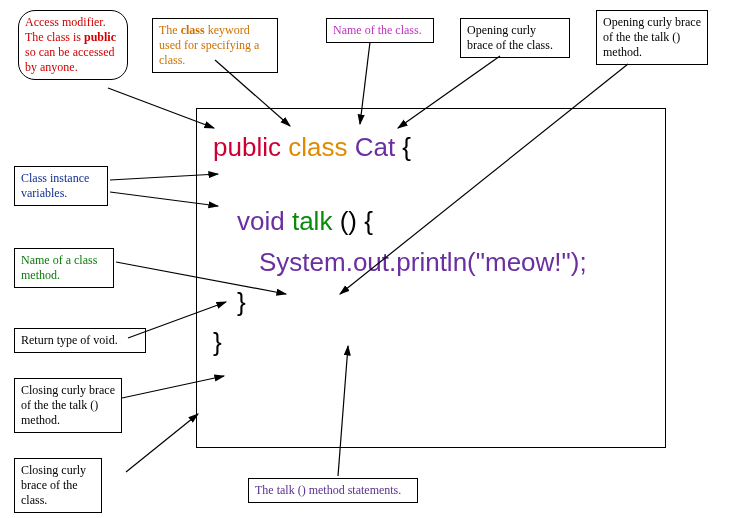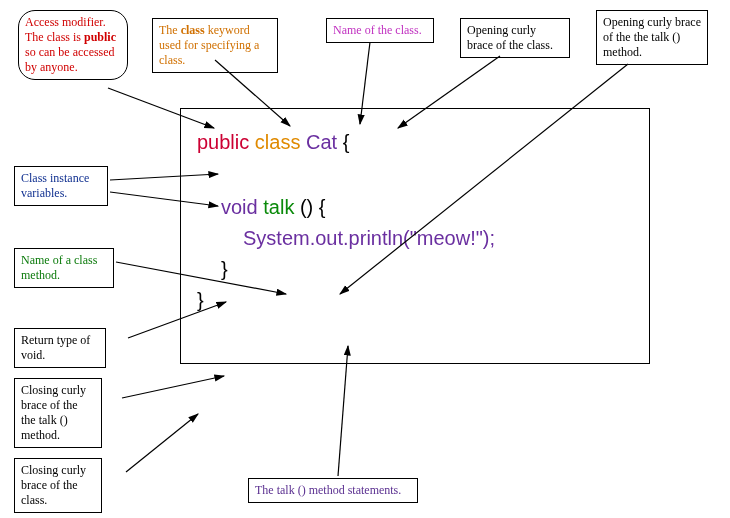--- a/index.html
+++ b/index.html
@@ -7,29 +7,29 @@
     padding: 0;
     background: #fff;
     font-family: "Times New Roman", serif;
     width: 730px;
     height: 518px;
     position: relative;
     overflow: hidden;
   }
   .codebox {
     position: absolute;
-    left: 180px;
+    left: 196px;
     top: 108px;
     width: 470px;
-    height: 256px;
+    height: 340px;
     border: 1px solid #000;
     box-sizing: border-box;
     padding: 18px 16px 10px 16px;
     font-family: Arial, Helvetica, sans-serif;
-    font-size: 20px;
+    font-size: 26px;
     line-height: 1.55;
   }
   .codebox .line { white-space: pre; }
   .ind1 { padding-left: 24px; }
   .tok-public { color: #cc0033; }
   .tok-class  { color: #e08a00; }
   .tok-cat    { color: #6a2fa0; }
   .tok-brace  { color: #000; }
   .tok-vars   { color: #1a1ad0; }
   .tok-void   { color: #6a2fa0; }
@@ -81,23 +81,23 @@
 <div class="label mag" style="left:326px; top:18px; width:108px;">Name of the class.</div>
 
 <div class="label" style="left:460px; top:18px; width:110px;">Opening curly brace of the class.</div>
 
 <div class="label" style="left:596px; top:10px; width:112px;">Opening curly brace of the the talk () method.</div>
 
 <div class="label blue" style="left:14px; top:166px; width:94px;">Class instance variables.</div>
 
 <div class="label green" style="left:14px; top:248px; width:100px;">Name of a class method.</div>
 
-<div class="label" style="left:14px; top:328px; width:92px;">Return type of void.</div>
+<div class="label" style="left:14px; top:328px; width:132px;">Return type of void.</div>
 
-<div class="label" style="left:14px; top:378px; width:88px;">Closing curly brace of the the talk () method.</div>
+<div class="label" style="left:14px; top:378px; width:108px;">Closing curly brace of the the talk () method.</div>
 
 <div class="label" style="left:14px; top:458px; width:88px;">Closing curly brace of the class.</div>
 
 <div class="label purple" style="left:248px; top:478px; width:170px;font-family:Liberation Serif, serif;">The talk () method statements.</div>
 
 <svg class="arrows">
   <defs>
     <marker id="ah" markerWidth="10" markerHeight="10" refX="8" refY="3" orient="auto" markerUnits="strokeWidth">
       <path d="M0,0 L9,3 L0,6 Z" fill="#000"></path>
     </marker>

